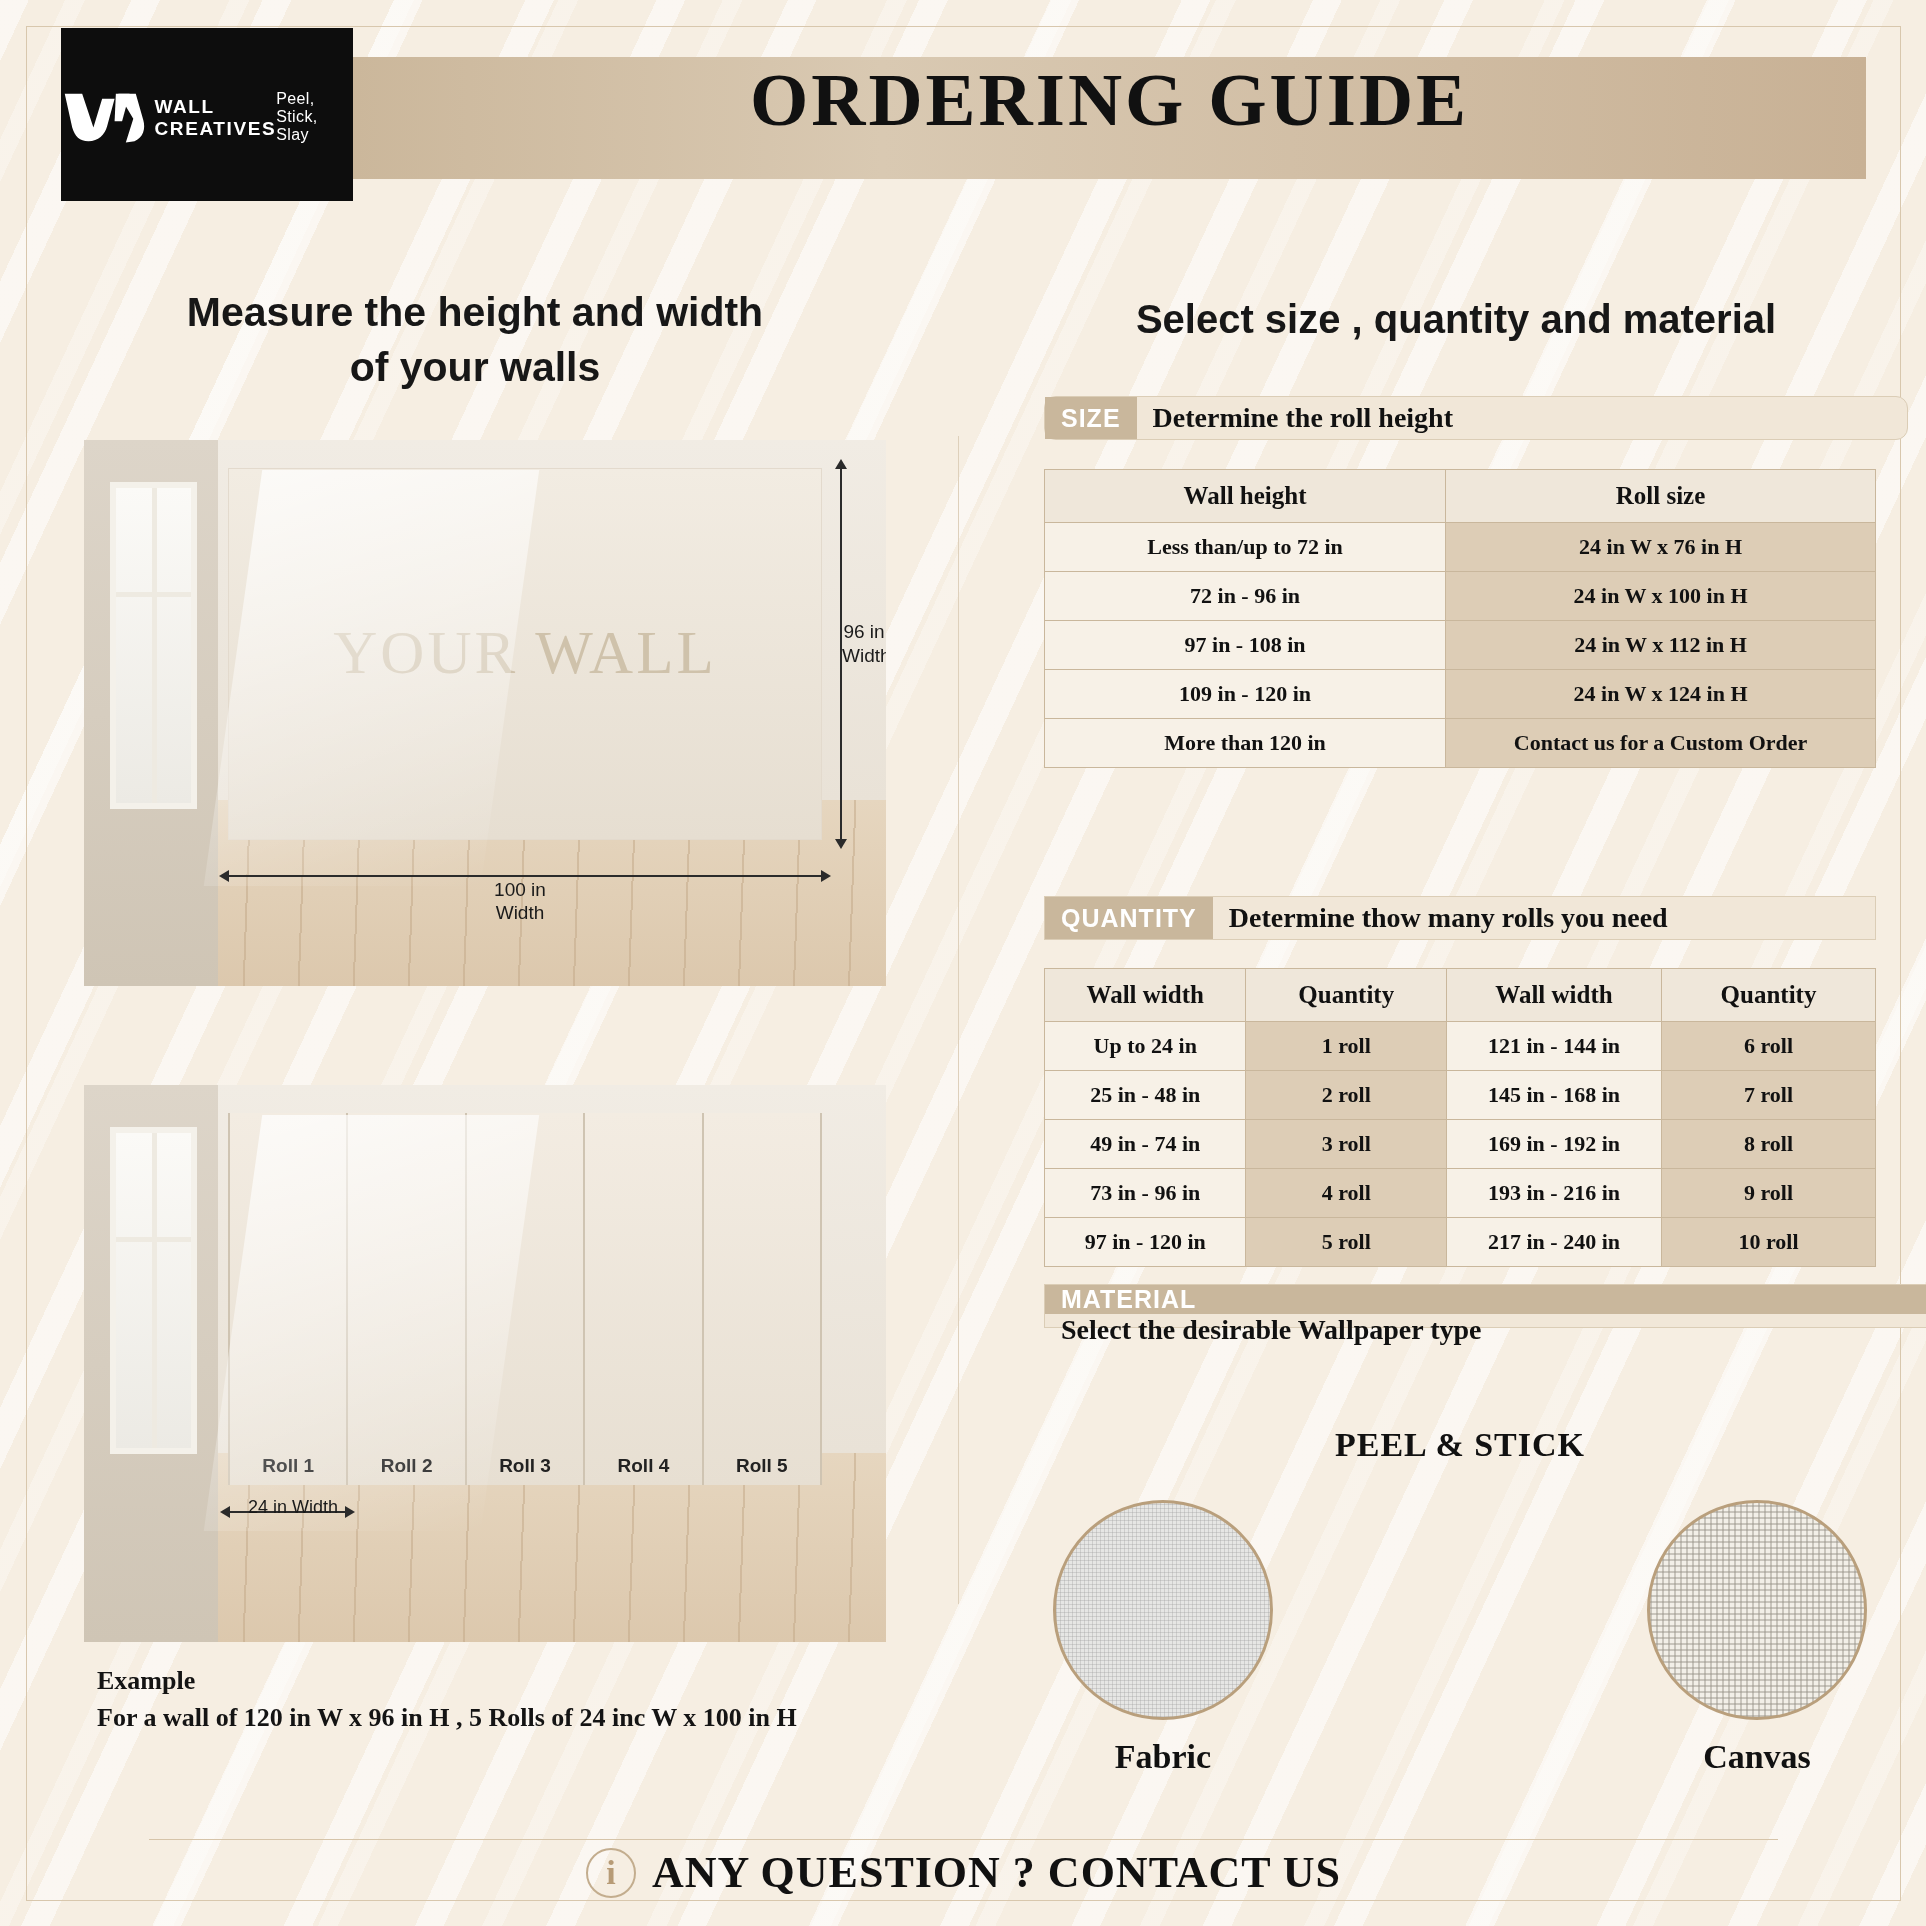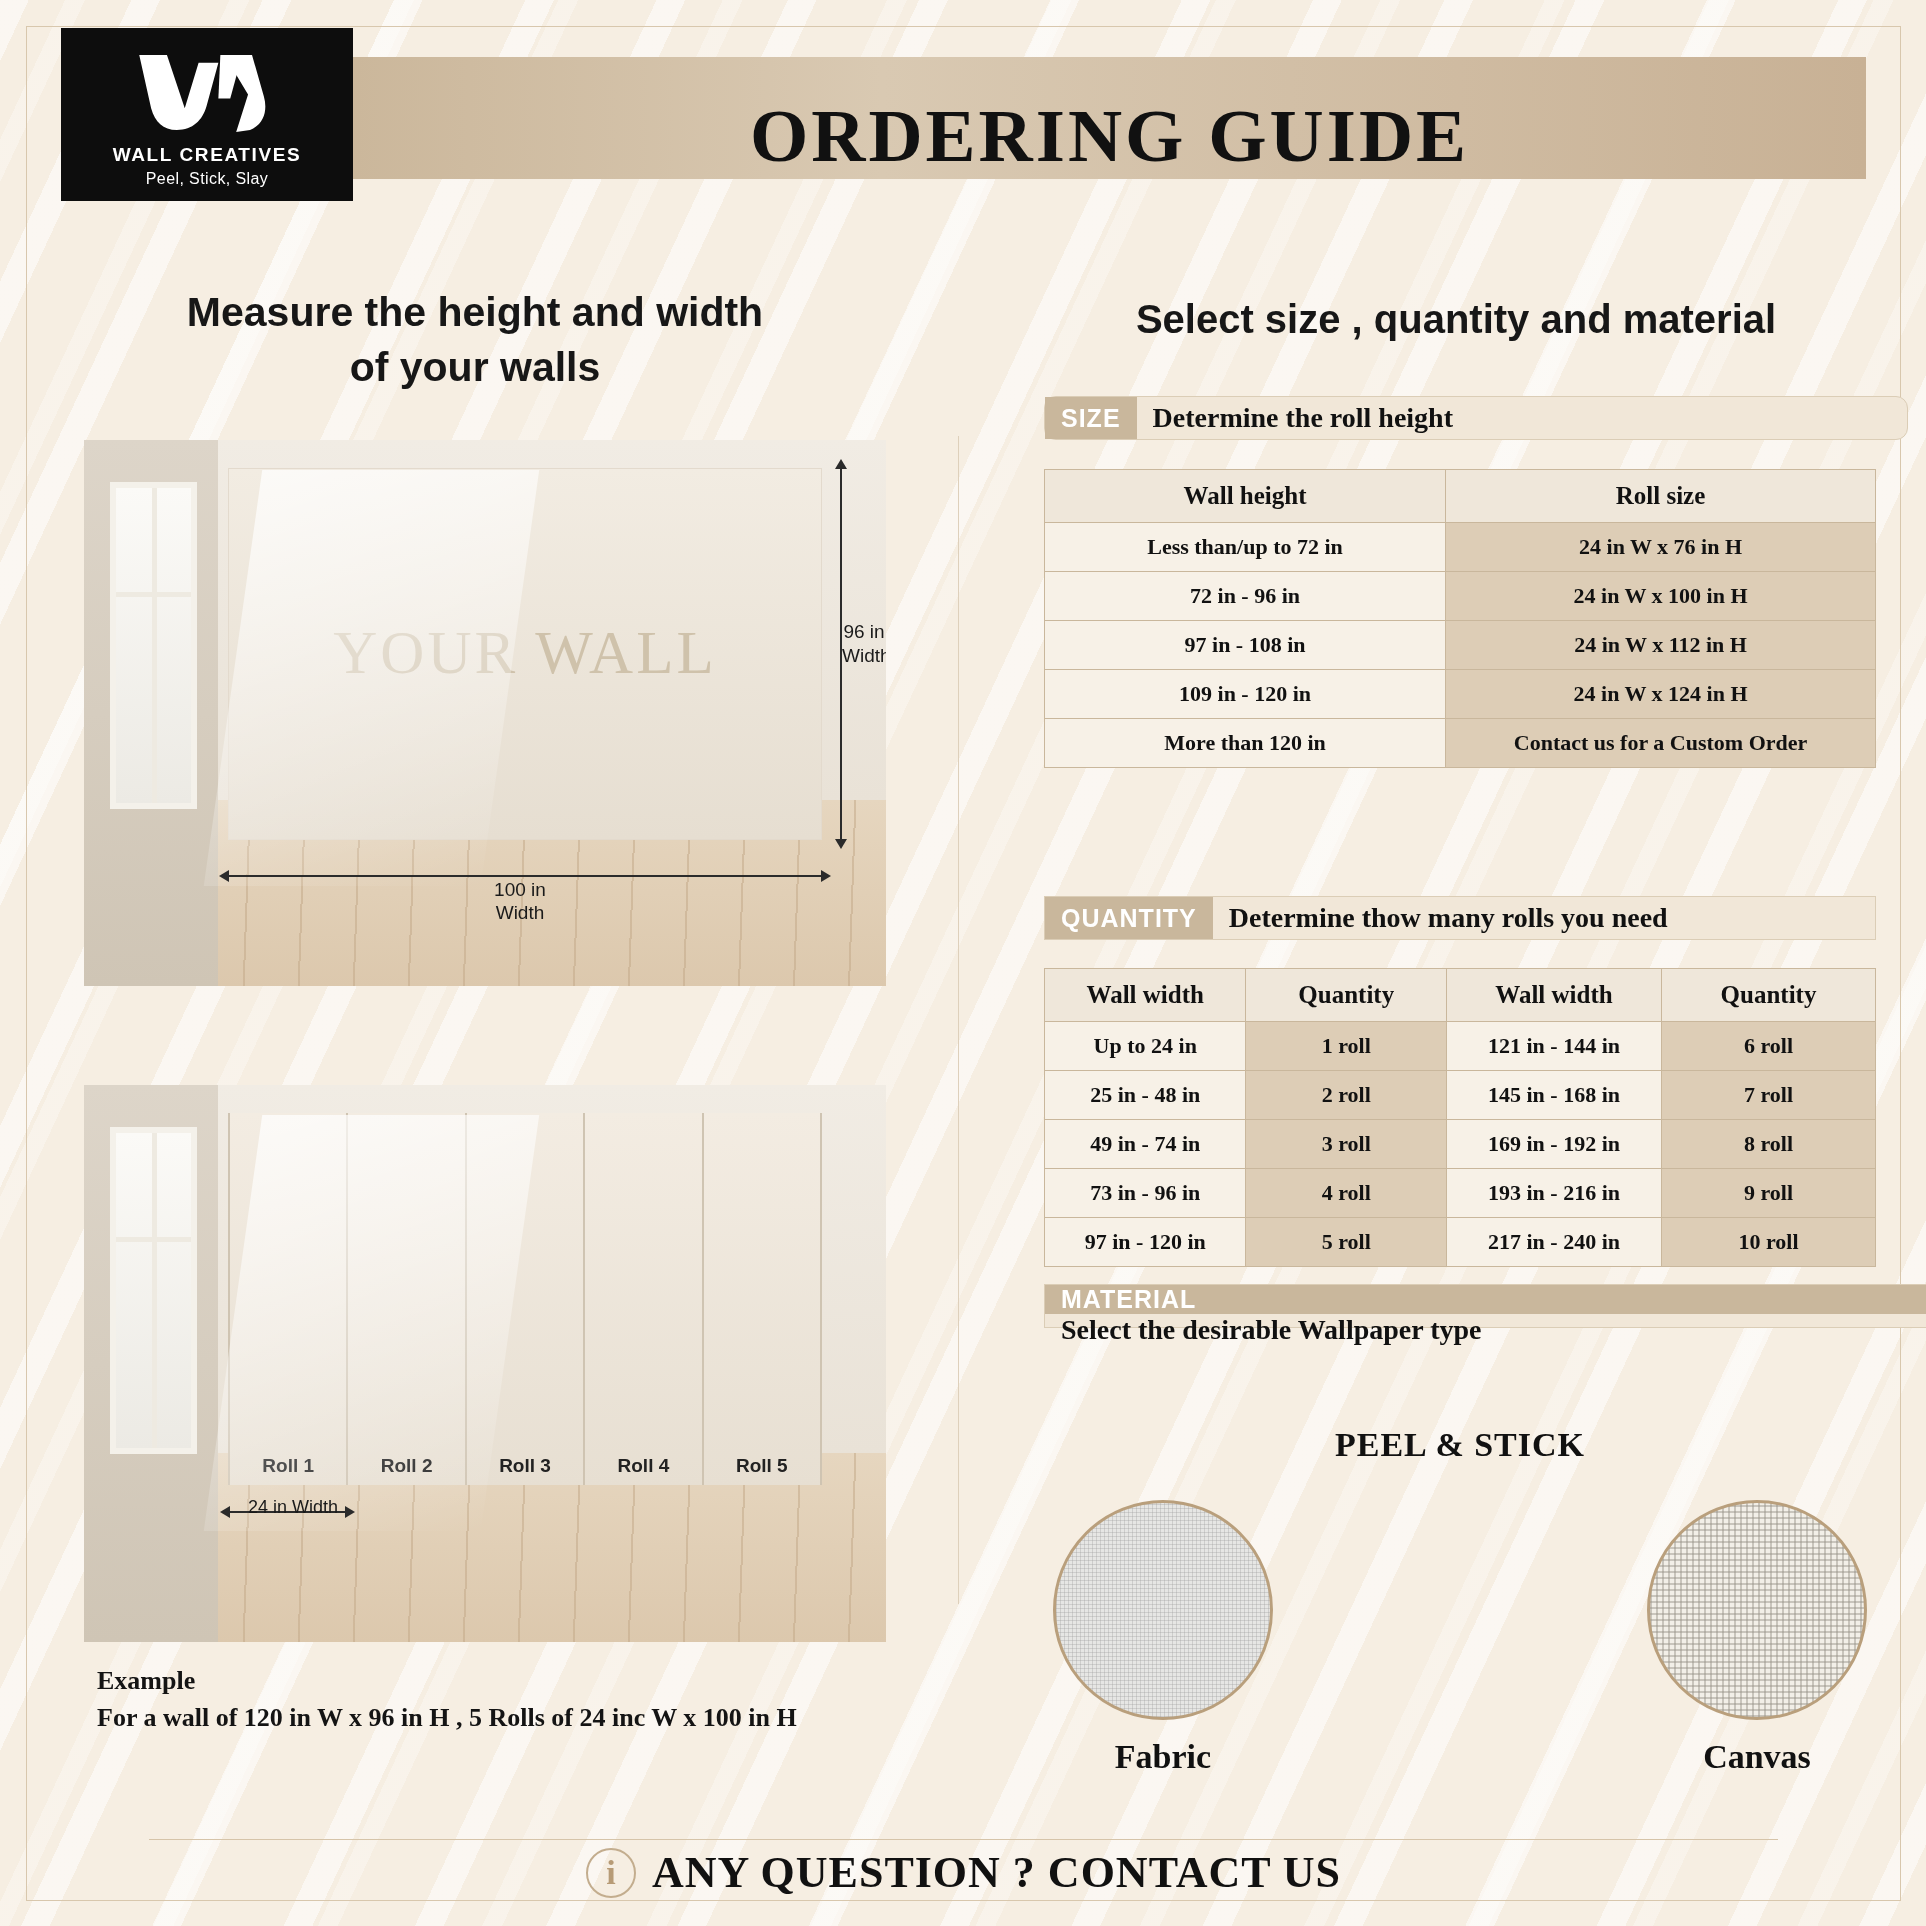--- a/index.html
+++ b/index.html
@@ -33,21 +33,21 @@
 
   
   .logo-box {
     position: absolute;
     left: 61px;
     top: 28px;
     width: 292px;
     height: 173px;
     background: #0d0d0d;
     display: flex;
-    flex-direction: column;
+    flex-direction: row;
     align-items: center;
     justify-content: center;
   }
   .logo-mark {
     width: 149px;
     height: 91px;
     margin-top: 6px;
   }
   .logo-name {
     color: #ffffff;
@@ -64,21 +64,21 @@
   }
 
   .title-bar {
     position: absolute;
     left: 353px;
     top: 57px;
     right: 61px;
     height: 122px;
     background: linear-gradient(90deg, #cbb79b 0%, #d9c9b2 35%, #c8b195 100%);
     display: flex;
-    align-items: flex-end;
+    align-items: flex-start;
     justify-content: center;
   }
   .title-bar h1 {
     margin: 0;
     font-family: "Liberation Serif", serif;
     font-weight: bold;
     font-size: 75px;
     letter-spacing: 3px;
     color: #111;
   }

